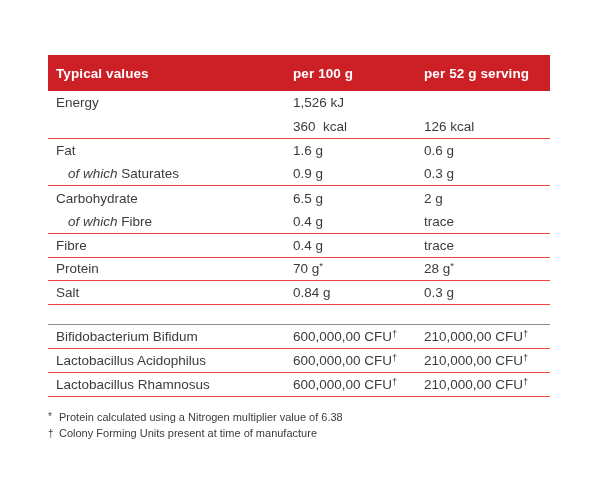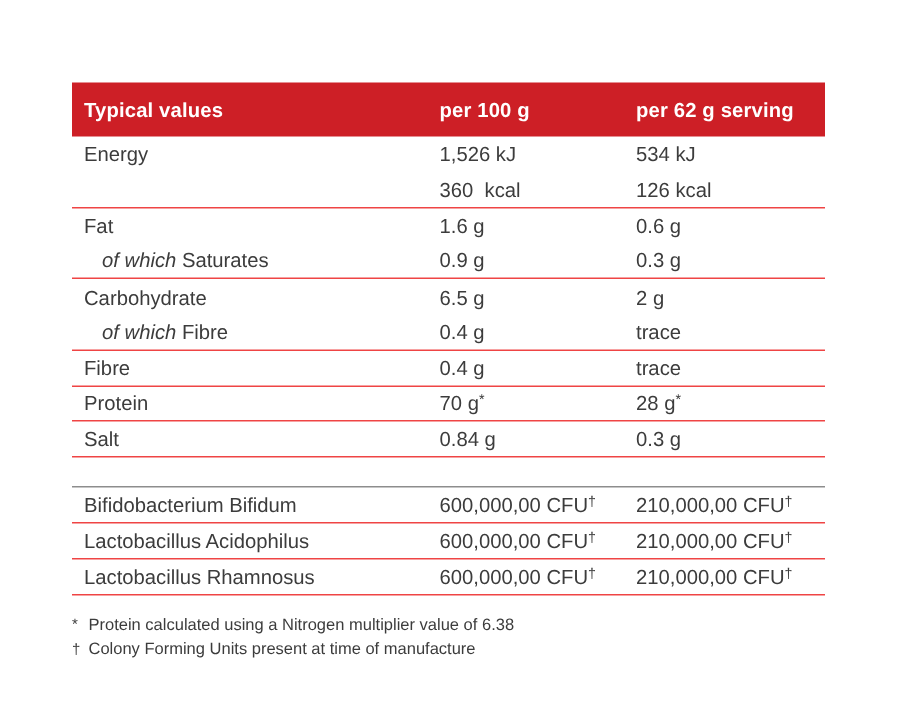--- a/index.html
+++ b/index.html
@@ -39,27 +39,26 @@
 </style>
 </head>
 <body>
 
 <div class="stage">
   <div class="nutri-table">
 
     <div class="hdr">
       <span class="c1">Typical values</span>
       <span>per 100 g</span>
-      <span>per 62 g serving</span>
+      <span>per 52 g serving</span>
     </div>
 
     <div class="row">
       <span class="c1"><span class="em"></span><span>Energy</span></span>
       <span class="val"><span>1,526 kJ</span><sup class="mark"></sup></span>
-      <span class="val"><span>534 kJ</span><sup class="mark"></sup></span>
     </div>
 
     <div class="row b">
       <span class="c1"><span class="em"></span><span></span></span>
       <span class="val"><span>360  kcal</span><sup class="mark"></sup></span>
       <span class="val"><span>126 kcal</span><sup class="mark"></sup></span>
     </div>
 
     <div class="row">
       <span class="c1"><span class="em"></span><span>Fat</span></span>

